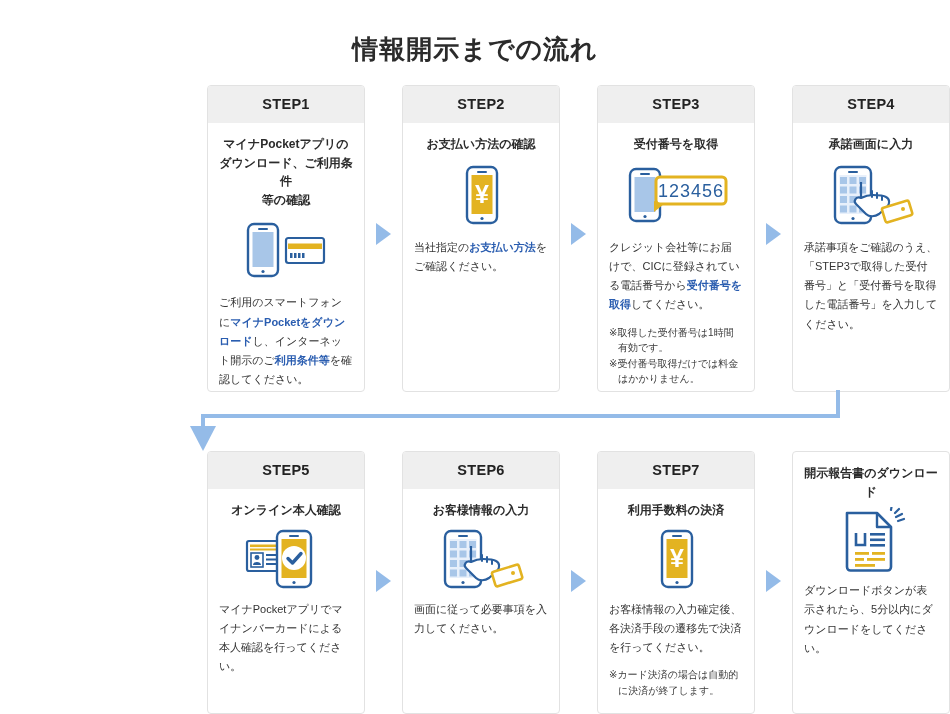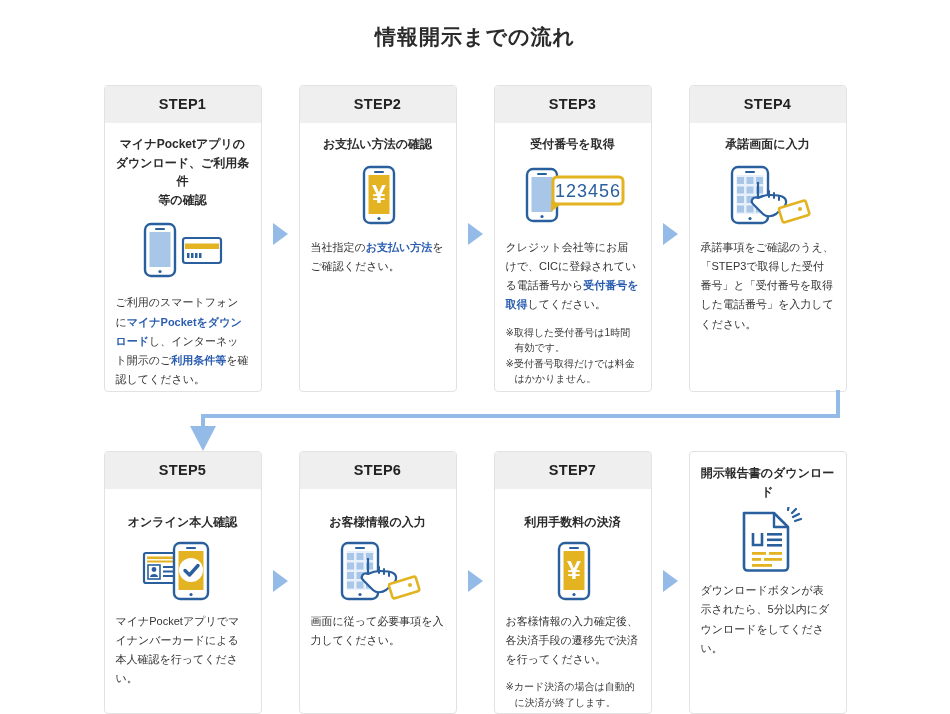--- a/index.html
+++ b/index.html
@@ -6,53 +6,53 @@
   body{
     width:950px;height:714px;
     background:#ffffff;
     font-family:"Liberation Sans","DejaVu Sans",sans-serif;
     color:#333333;
     overflow:hidden;
     position:relative;
   }
   .page-title{
     text-align:center;
-    font-size:21px;
+    font-size:26px;
     font-weight:bold;
     color:#2b2b2b;
     letter-spacing:1px;
-    margin:0;
+    margin:12px;
     padding-top:22px;
     height:30px;
     line-height:30px;
   }
 
   
   .row{
     position:absolute;
     left:0;width:950px;
     display:flex;
-    justify-content:center;
+    justify-content:flex-end;
     align-items:flex-start;
   }
   #row-1{top:85px;}
   #row-2{top:451px;}
 
   .card{
     width:158px;
     background:#ffffff;
     border:1px solid #e2e2e2;
     border-radius:4px;
     box-sizing:border-box;
     display:flex;
     flex-direction:column;
     overflow:hidden;
   }
   #row-1 .card{height:307px;}
-  #row-2 .card{height:263px;gap:12px;}
+  #row-2 .card{height:263px;}
 
   .card-head{
     background:#efefef;
     height:37px;
     line-height:37px;
     text-align:center;
     font-size:14.5px;
     font-weight:bold;
     color:#222222;
     letter-spacing:.3px;

